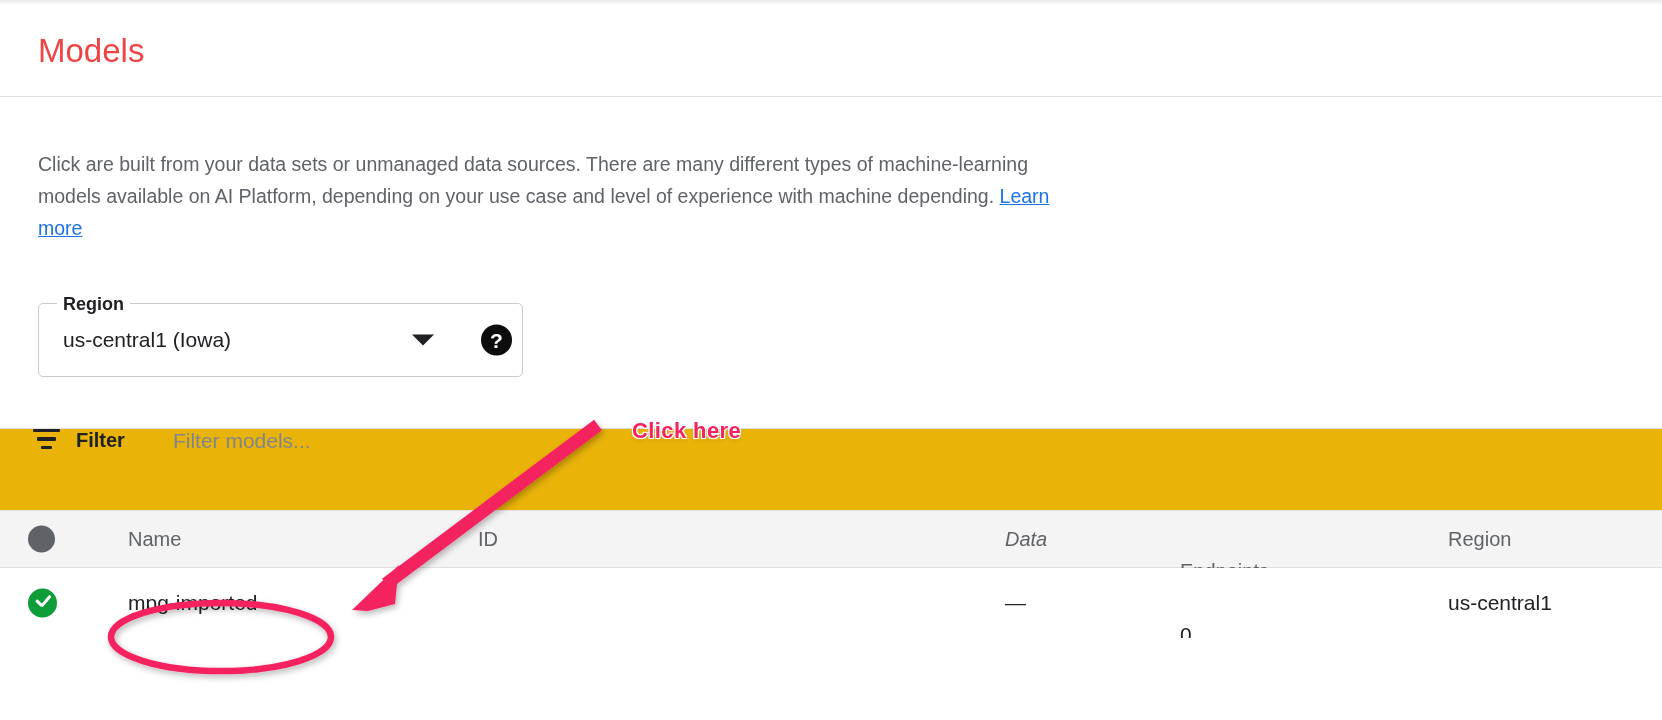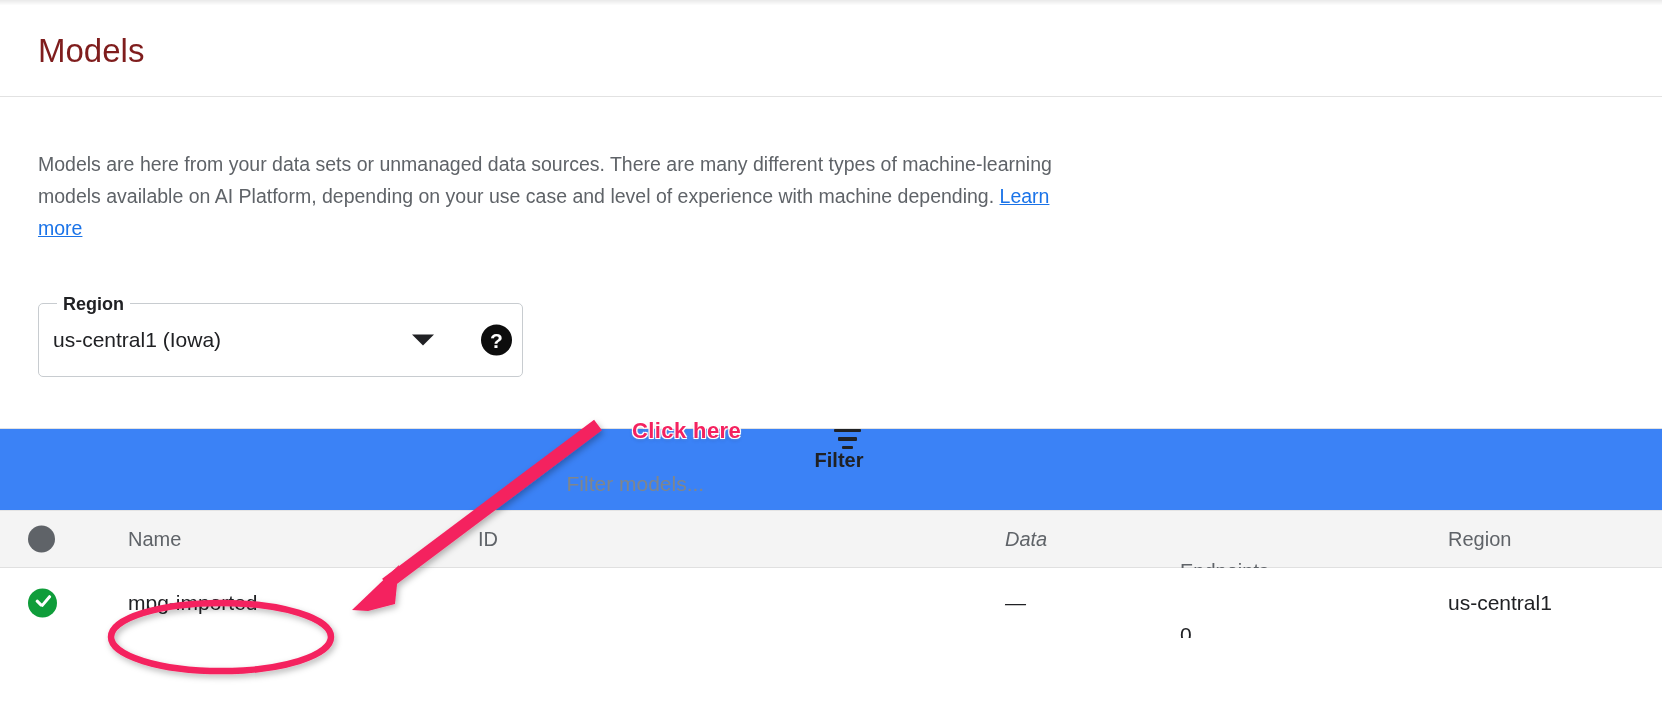--- a/index.html
+++ b/index.html
@@ -16,21 +16,21 @@
               background: linear-gradient(to bottom, #e9e9e9, #fdfdfd); }
 
   
   .header {
     position:absolute; left:0; top:5px; width:1662px; height:92px;
     border-bottom: 1px solid #e2e2e2;
     display:flex; align-items:center;
   }
   .page-title {
     margin-left: 38px;
-    font-size: 33px; font-weight: 400; color:#7f1d1d;
+    font-size: 33px; font-weight: 400; color:#ef4444;
     letter-spacing: 0px; white-space:nowrap;
   }
   .hdr-actions { display:flex; align-items:center; margin-left: 122px; }
   .btn-action {
     display:flex; align-items:center; gap:12px;
     background:none; border:none; cursor:pointer;
     padding:4px 6px;
     font-family:"Liberation Sans", sans-serif;
   }
   .btn-label { font-size:18px; font-weight:600; color:#3367d6; letter-spacing:.5px; white-space:nowrap; }
@@ -55,48 +55,48 @@
   .region-field {
     position:relative; width:485px; height:74px;
     border:1px solid #c8ccd0; border-radius:5px;
     display:flex; align-items:center;
   }
   .region-legend {
     position:absolute; top:-11px; left:18px;
     background:#fff; padding:0 6px;
     font-size:18px; font-weight:700; color:#202124; line-height:22px;
   }
-  .region-value { margin-left:14px; font-size:21px; color:#202124; white-space:nowrap; }
+  .region-value { margin-left:24px; font-size:21px; color:#202124; white-space:nowrap; }
   .caret {
     position:absolute; right:88px; top:50%; transform:translateY(-50%);
     width:0; height:0; border-left:11px solid transparent; border-right:11px solid transparent;
     border-top:11px solid #202124;
   }
   .help-icon {
     position:absolute; left:443px; top:50%; transform:translateY(-50%);
     width:31px; height:31px; border-radius:50%; background:#0d0d0d;
     color:#fff; font-size:21px; font-weight:700; line-height:31px; text-align:center;
     cursor:pointer; font-family:"Liberation Sans", sans-serif;
   }
 
   
   .divider { position:absolute; left:0; top:428px; width:1662px; height:1px; background:#e2e2e2; }
 
   
   .filter-row { position:absolute; left:0; top:429px; width:1662px; height:81px;
-                display:flex; align-items:center; background:#3b82f6;flex-direction:column; }
+                display:flex; align-items:flex-start; background:#eab308; }
   .filter-icon { margin-left:33px; width:27px; height:20px; flex:none;
                  display:flex; flex-direction:column; justify-content:space-between; align-items:center; }
   .filter-icon i { display:block; background:#202124; border-radius:1px; height:3.4px; }
   .filter-icon i:nth-child(1){ width:27px; }
   .filter-icon i:nth-child(2){ width:19px; }
   .filter-icon i:nth-child(3){ width:11px; }
   .filter-label { margin-left:16px; font-size:20px; font-weight:700; color:#202124; }
   .filter-input {
-    margin-left:31px; border:none; outline:none; background:transparent;
+    margin-left:48px; border:none; outline:none; background:transparent;
     font-family:"Liberation Sans", sans-serif; font-size:21px; color:#202124; width:560px;
   }
   .filter-input::placeholder { color:#80868b; }
 
   
   .thead {
     position:absolute; left:0; top:510px; width:1662px; height:58px;
     background:#f4f4f4; border-top:1px solid #e4e4e4; border-bottom:1px solid #e0e0e0;
   }
   .trow {
@@ -139,21 +139,21 @@
 <div class="page">
 
   <div class="topstrip"></div>
 
   <div class="header">
     <div class="page-title">Models</div>
 
   </div>
 
   <div class="desc">
-    <span>Models are here from your data sets or unmanaged data sources. There are many different</span>
+    <span>Click are built from your data sets or unmanaged data sources. There are many different</span>
     <span>types of machine-learning models available on AI Platform, depending on your use case and</span>
     <span>level of experience with machine depending.</span>
     <a href="#">Learn more</a>
   </div>
 
   <div class="region-wrap">
     <div class="region-field">
       <span class="region-legend">Region</span>
       <span class="region-value">us-central1 (Iowa)</span>
       <span class="caret"></span>

